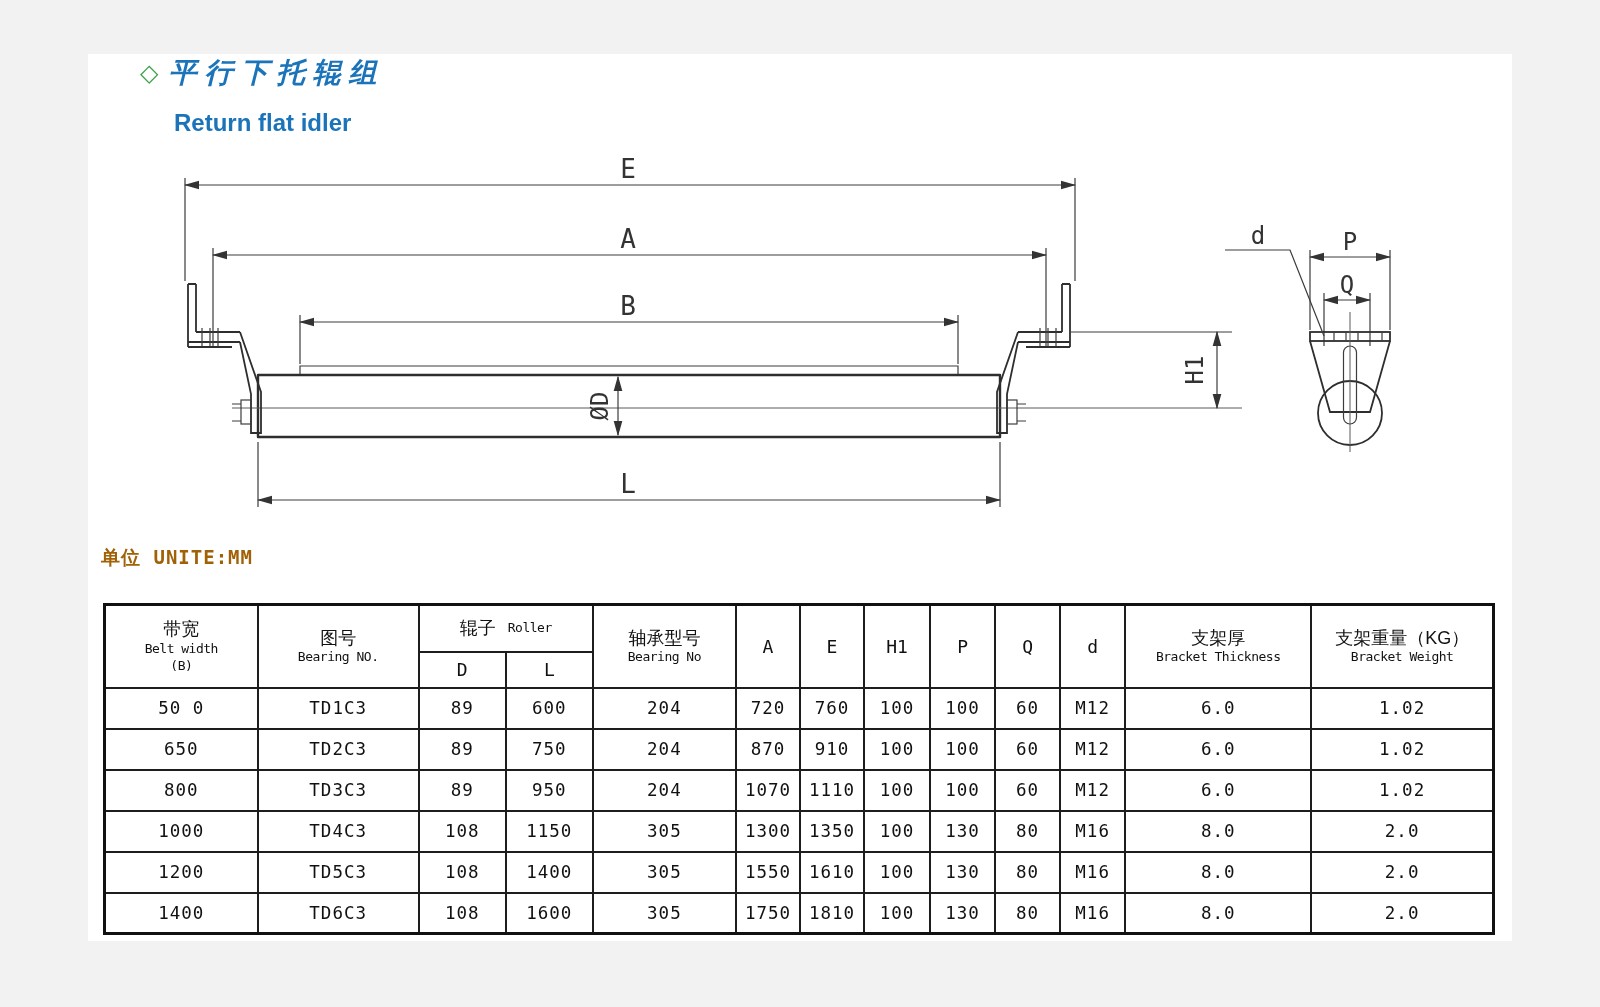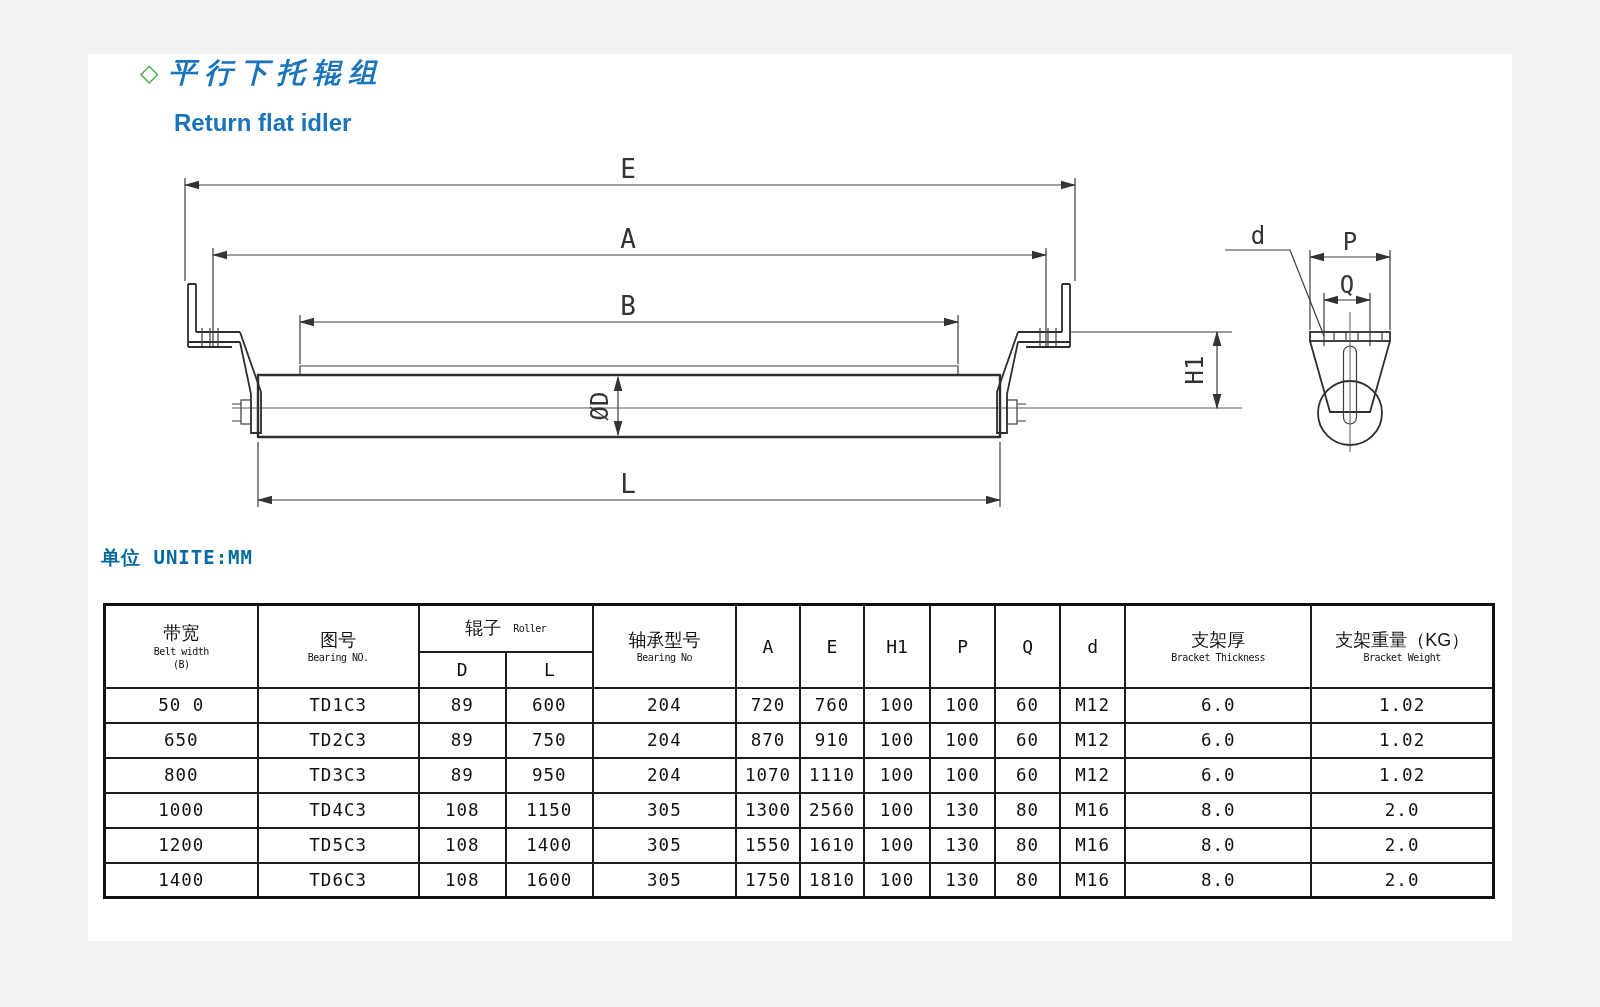--- a/index.html
+++ b/index.html
@@ -15,21 +15,21 @@
   .title-wrap{position:absolute;left:140px;top:58px;}
   .title-line{display:flex;align-items:center;}
   .diamond{font-size:24px;color:#3aa34a;margin-right:10px;line-height:1;}
   .title-zh{font-size:28px;font-weight:bold;color:#1b74ba;letter-spacing:8px;line-height:1.1;font-style:italic;}
   .title-en{font-size:24px;font-weight:bold;color:#1b74ba;margin-left:34px;margin-top:20px;}
 
   
   .unit-label{
     position:absolute;left:101px;top:545px;
     font-family:"DejaVu Sans Mono", monospace;
-    font-size:19px;font-weight:bold;color:#0369a1;letter-spacing:1px;
+    font-size:19px;font-weight:bold;color:#a16207;letter-spacing:1px;
   }
 
   
   svg.drawing{position:absolute;left:0;top:0;}
   .thick{stroke:#2e2e2e;stroke-width:2.4;fill:none;stroke-linejoin:round;}
   .med{stroke:#2e2e2e;stroke-width:1.8;fill:none;}
   .thin{stroke:#3c3c3c;stroke-width:1.2;fill:none;}
   .cl{stroke:#5a5a5a;stroke-width:1;fill:none;}
   .dim{stroke:#3c3c3c;stroke-width:1.2;fill:none;}
   text.dim-label{
@@ -48,26 +48,26 @@
     width:1392px;
     background:#fff;
   }
   table.spec th, table.spec td{
     border:2px solid #1d1d1d;
     text-align:center;vertical-align:middle;
     padding:0;
   }
   table.spec{border:3px solid #111;}
   .zh{font-size:18px;color:#111;font-weight:400;line-height:1.25;}
-  .en{font-family:"DejaVu Sans Mono", monospace;font-size:10px;color:#111;font-weight:400;line-height:1.3;letter-spacing:-0.5px;}
+  .en{font-family:"DejaVu Sans Mono", monospace;font-size:13px;color:#111;font-weight:400;line-height:1.3;letter-spacing:-0.5px;}
   .letter{font-family:"DejaVu Sans Mono", monospace;font-size:18px;color:#111;font-weight:400;}
   td.val{font-family:"DejaVu Sans Mono", monospace;font-size:17.5px;color:#111;letter-spacing:1px;}
   thead tr.h1-row{height:47px;padding-left:12px;}
   thead tr.h2-row{height:36px;}
-  tbody tr{height:35px;}
+  tbody tr{height:41px;}
   .roller-head{display:flex;align-items:center;justify-content:center;gap:12px;}
 </style>
 </head>
 <body>
 
 <div class="sheet"></div>
 
 <div class="title-wrap">
   <div class="title-line">
     <span class="diamond">◇</span>
@@ -276,21 +276,21 @@
       <td class="val">6.0</td>
       <td class="val">1.02</td>
     </tr>
     <tr>
       <td class="val">1000</td>
       <td class="val">TD4C3</td>
       <td class="val">108</td>
       <td class="val">1150</td>
       <td class="val">305</td>
       <td class="val">1300</td>
-      <td class="val">2560</td>
+      <td class="val">1350</td>
       <td class="val">100</td>
       <td class="val">130</td>
       <td class="val">80</td>
       <td class="val">M16</td>
       <td class="val">8.0</td>
       <td class="val">2.0</td>
     </tr>
     <tr>
       <td class="val">1200</td>
       <td class="val">TD5C3</td>

